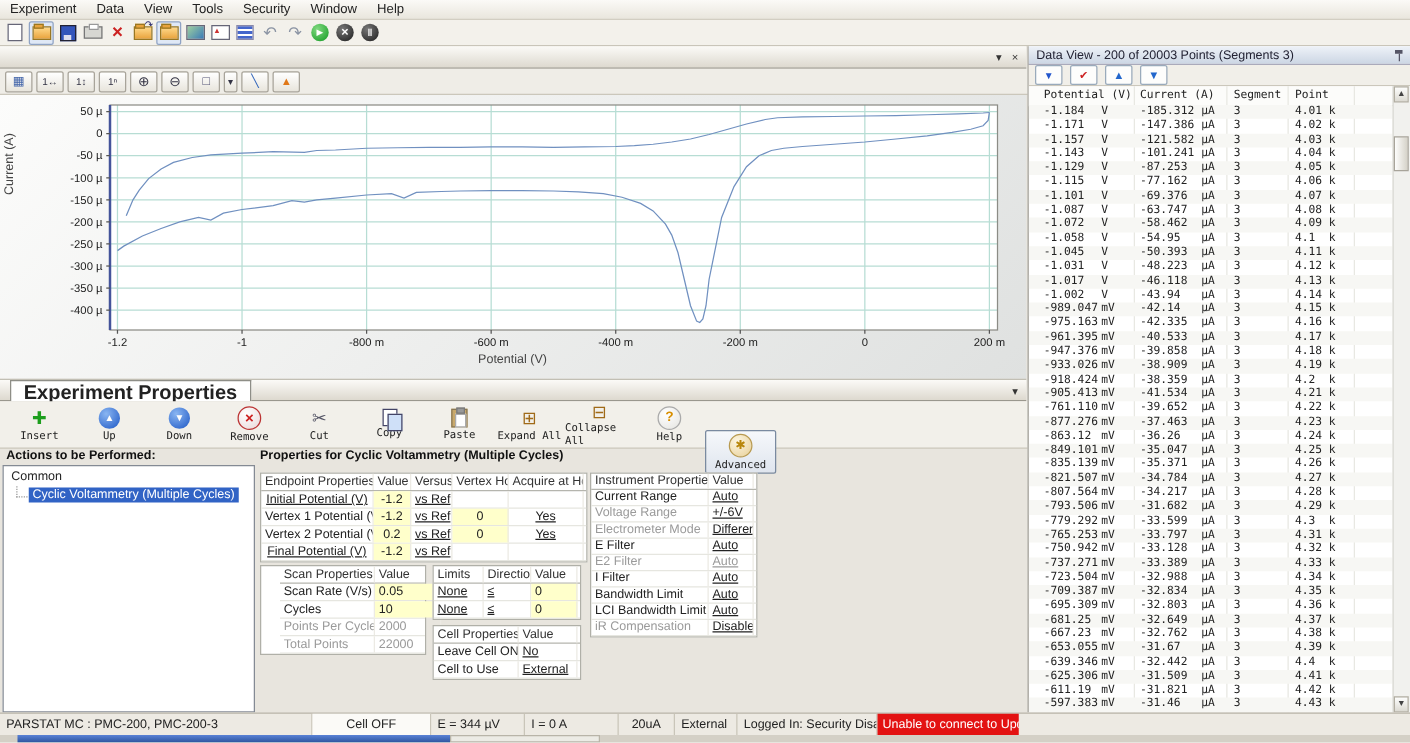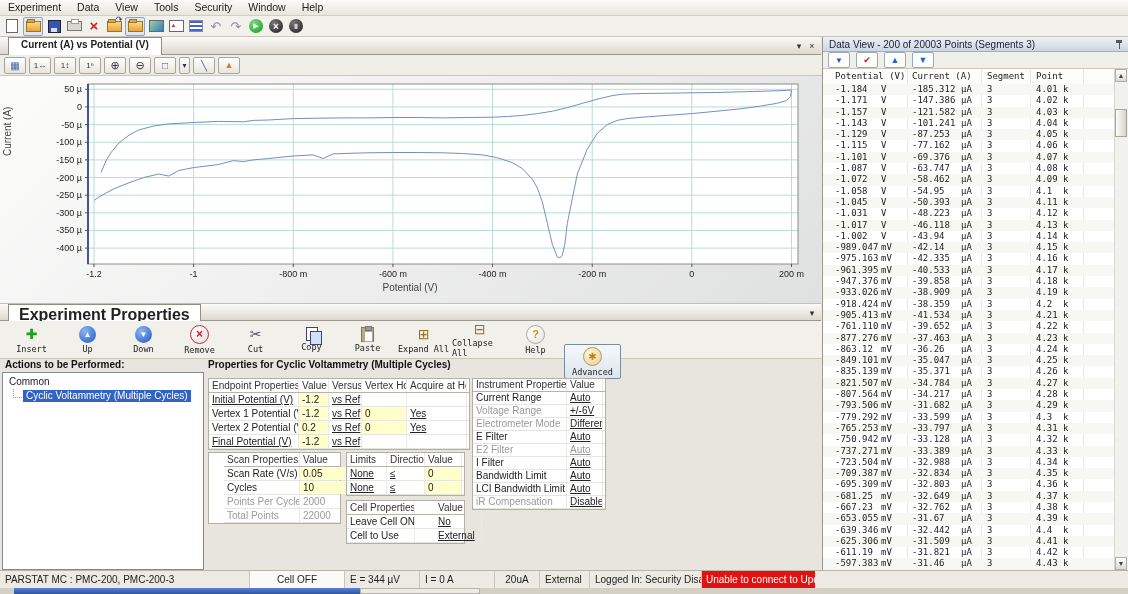--- a/index.html
+++ b/index.html
@@ -88,24 +88,24 @@
   #tree-item{position:absolute;left:20px;top:17px;background:#3163c5;color:#fff;padding:0 3px;line-height:12px;}
   
   .ptable{position:absolute;background:#fff;border:1px solid #b0b0a8;font-size:10px;}
   .trow{display:grid;height:13px;line-height:13px;border-bottom:1px solid #e6e6e0;}
   .trow.thead{border-bottom:1px solid #b5b5ae;color:#333;}
   .tcell{padding:0 3px;overflow:hidden;white-space:nowrap;border-right:1px solid #eceae4;}
   .tcell.input{background:#ffffcb;}
   .tcell.link{text-decoration:underline;color:#222;}
   .tcell.gray{color:#9a9a9a;}
   .tcell.glink{color:#9a9a9a;text-decoration:underline;}
-  #tbl-endpoint{left:208px;top:378px;width:260px;} #tbl-endpoint .trow{grid-template-columns:90px 30px 33px 45px 60px;}
+  #tbl-endpoint{left:208px;top:378px;width:260px;text-align:center;} #tbl-endpoint .trow{grid-template-columns:90px 30px 33px 45px 60px;}
   #tbl-scan{left:208px;top:452px;width:131px;} #tbl-scan .trow{grid-template-columns:76px 53px;margin-left:15px;}
   #tbl-limits{left:346px;top:452px;width:117px;} #tbl-limits .trow{grid-template-columns:40px 38px 37px;}
-  #tbl-cell{left:346px;top:500px;width:117px;} #tbl-cell .trow{grid-template-columns:68px 47px;gap:20px;}
+  #tbl-cell{left:346px;top:500px;width:117px;} #tbl-cell .trow{grid-template-columns:68px 47px;}
   #tbl-instrument{left:472px;top:378px;width:132px;} #tbl-instrument .trow{grid-template-columns:94px 36px;height:12px;line-height:12px;}
   
   #data-view{position:absolute;left:822px;top:37px;width:306px;height:533px;background:#fff;border-left:1px solid #9a978e;}
   #dv-titlebar{position:absolute;left:0;top:0;width:306px;height:15px;background:linear-gradient(#eef2f8,#ccd6e4);border-bottom:1px solid #aab;font-size:10px;line-height:15px;padding-left:6px;box-sizing:border-box;color:#223;}
   #dv-pin{position:absolute;right:6px;top:3px;width:8px;height:9px;}
   #dv-pin::before{content:"";position:absolute;left:1px;top:0;width:6px;height:3px;background:#556;}
   #dv-pin::after{content:"";position:absolute;left:3.5px;top:3px;width:1px;height:6px;background:#556;}
   #dv-toolbar{position:absolute;left:0;top:15px;width:306px;height:17px;background:#f1efe9;border-bottom:1px solid #cbc7bb;display:flex;align-items:center;padding-left:5px;box-sizing:border-box;}
   .dvbtn{width:20px;height:14px;border:1px solid #9ab;background:#fdfdfc;border-radius:2px;margin-right:6px;display:inline-flex;align-items:center;justify-content:center;}
   .dv-filter::before{content:"▼";color:#2255cc;font-size:8px;}
@@ -191,21 +191,20 @@
       </span>
       <span class="tico i-stop-experiment">
         <span class="shape"></span>
       </span>
       <span class="tico i-pause-experiment">
         <span class="shape"></span>
       </span>
     </div>
 
   <div id="graph-tabbar">
-    <div id="graph-tab">Current (A) vs Potential (V)</div>
     <span class="pane-btn" style="left:793px;">▾</span>
     <span class="pane-btn" style="left:806px;">×</span>
   </div>
   <div id="graph-toolbar">
       <span class="gbtn g-graph-properties"></span>
       <span class="gbtn g-axis-x-scale"></span>
       <span class="gbtn g-axis-y-scale"></span>
       <span class="gbtn g-axis-log"></span>
       <span class="gbtn g-zoom-in"></span>
       <span class="gbtn g-zoom-out"></span>

